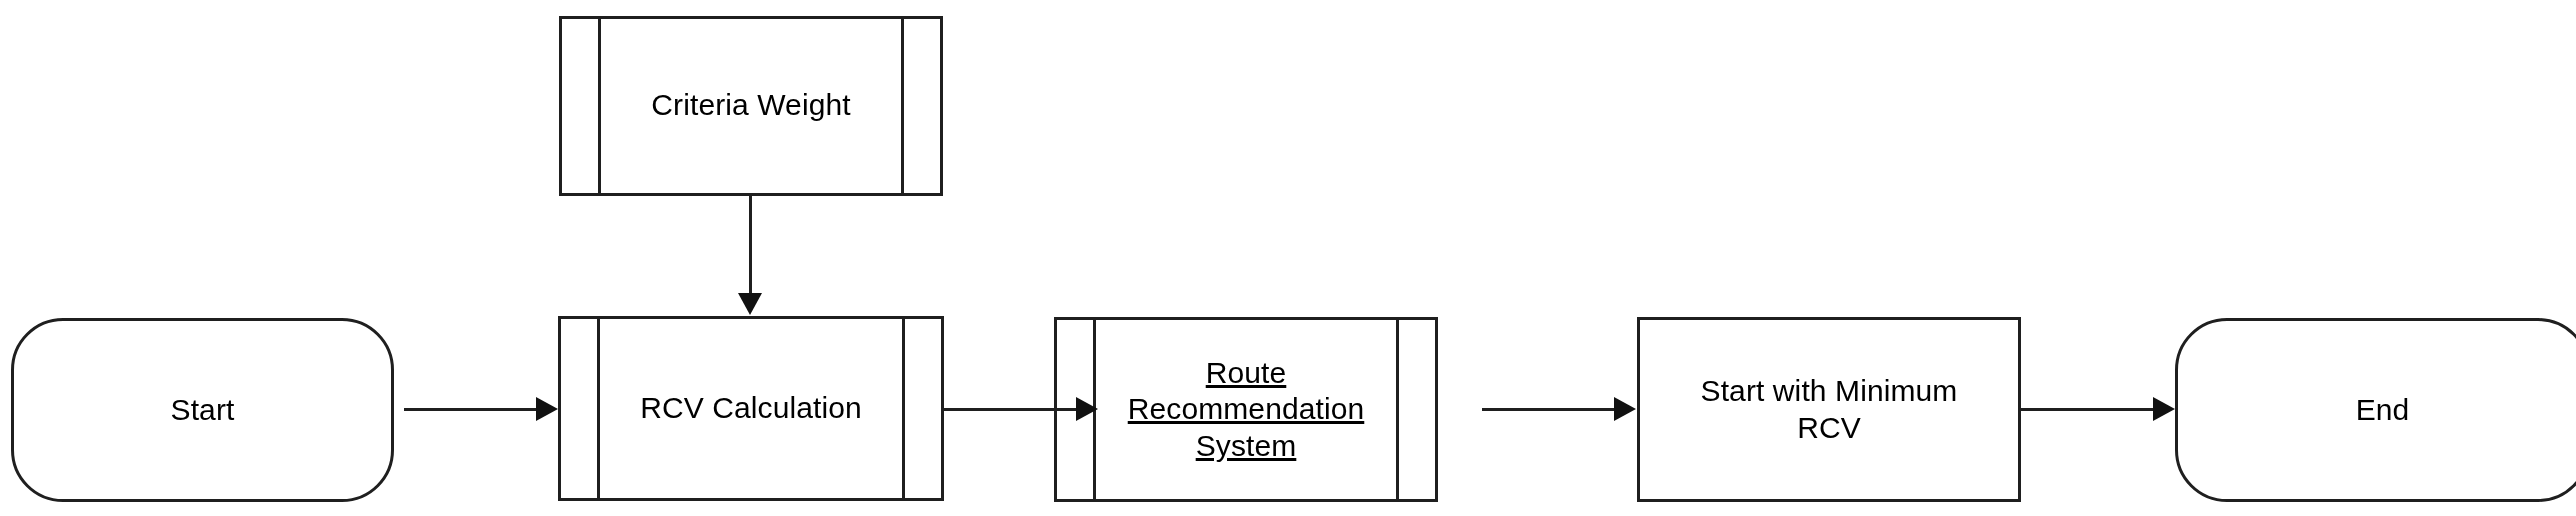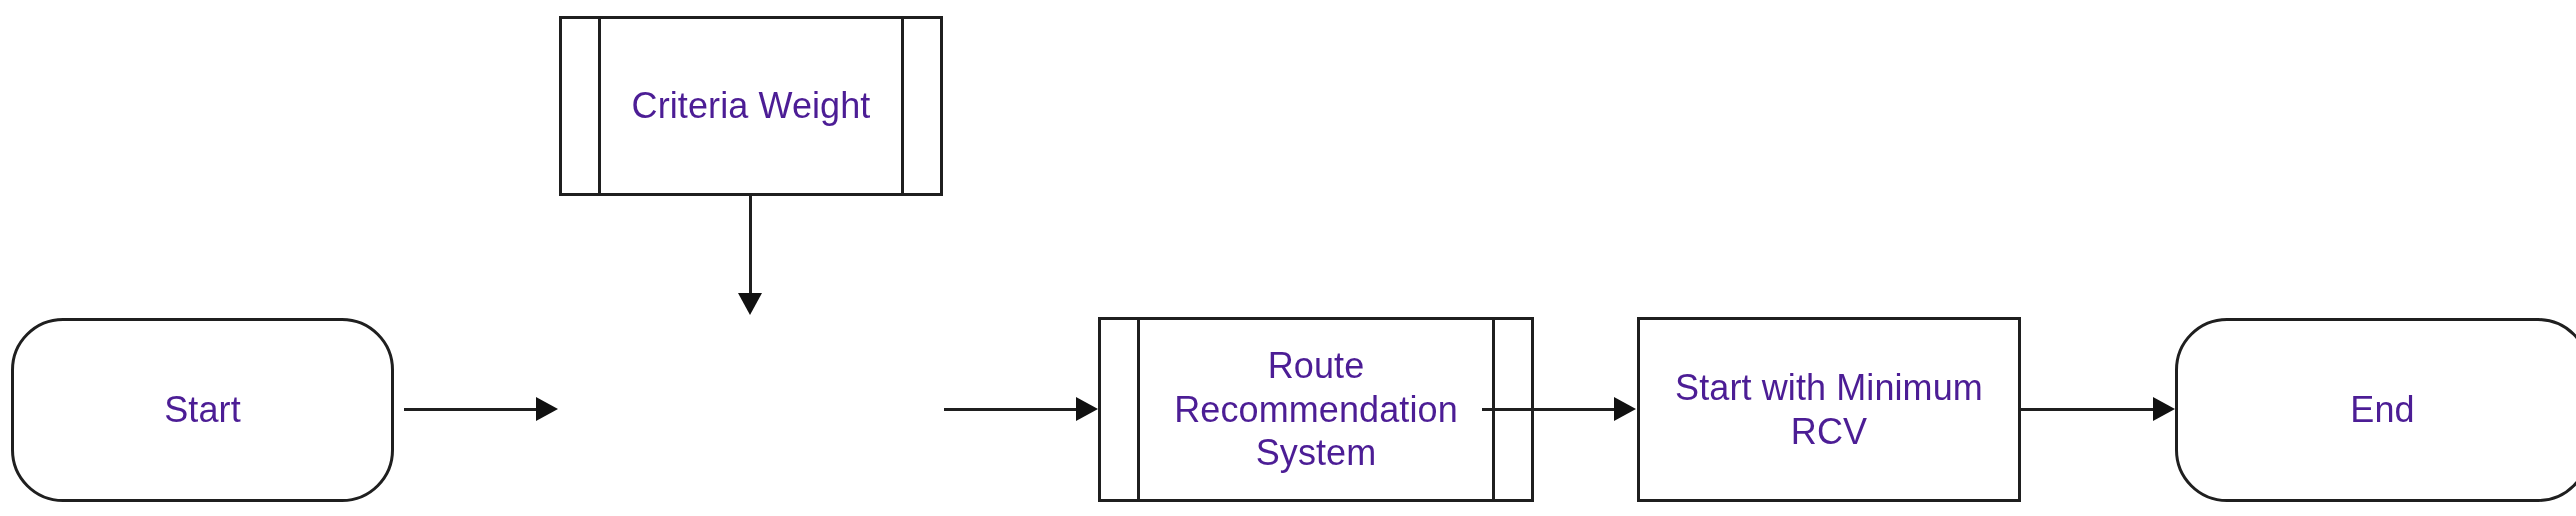--- a/index.html
+++ b/index.html
@@ -18,23 +18,23 @@
   .node {
     position: absolute;
     box-sizing: border-box;
     background: #ffffff;
     border: 3px solid #1f1f1f;
     display: flex;
     align-items: center;
     justify-content: center;
   }
   .node-label {
-    font-size: 36px;
+    font-size: 30px;
     line-height: 1.22;
-    color: #4c1d95;
+    color: #000000;
     text-align: center;
     letter-spacing: 0.1px;
     white-space: pre-line;
     padding: 0 6px;
   }
   
   .terminator {
     border-radius: 52px;
     border-width: 3px;
   }
@@ -84,22 +84,25 @@
 <div id="canvas">
 
   <div class="node terminator" style="left:11px; top:318px; width:383px; height:184px;">
     <span class="node-label">Start</span>
   </div>
 
   <div class="node subroutine" style="left:559px; top:15.6px; width:384px; height:180px;">
     <span class="node-label">Criteria Weight</span>
   </div>
 
+  <div class="node subroutine" style="left:558px; top:316px; width:386px; height:185px;">
+    <span class="node-label">RCV Calculation</span>
+  </div>
 
-  <div class="node subroutine" style="left:1098px; top:317px; width:436px; height:185px;">
+  <div class="node subroutine" style="left:1054px; top:317px; width:384px; height:185px;text-decoration:underline;">
     <span class="node-label">Route
 Recommendation
 System</span>
   </div>
 
   <div class="node" style="left:1637px; top:317px; width:384px; height:185px;">
     <span class="node-label">Start with Minimum
 RCV</span>
   </div>
 

